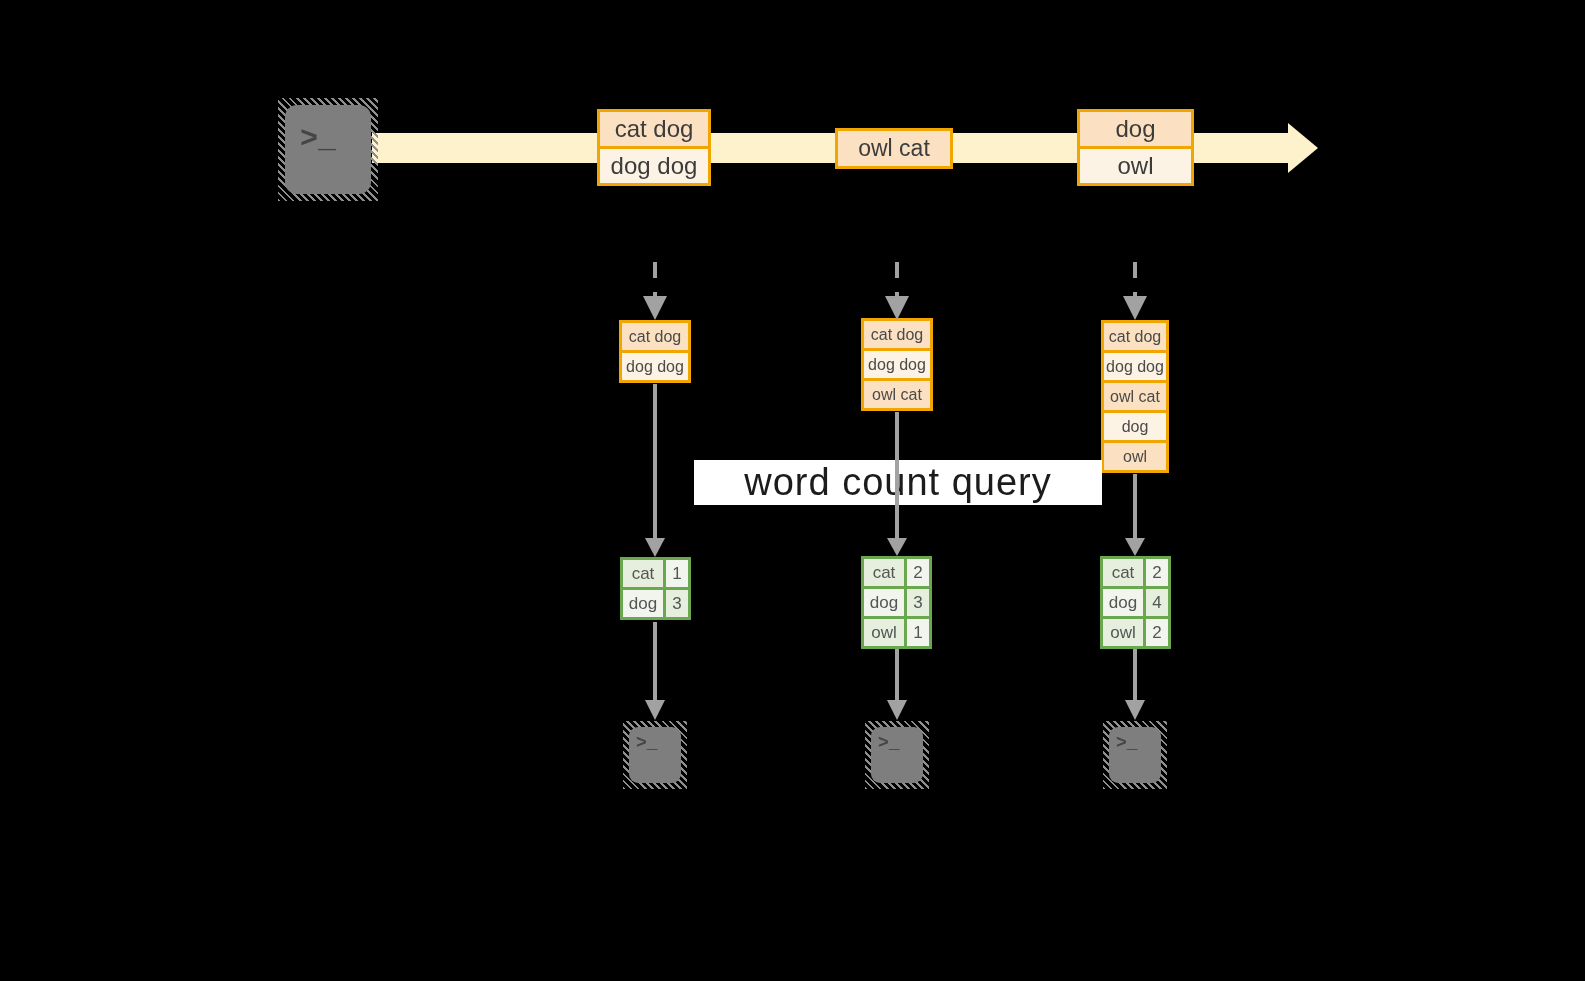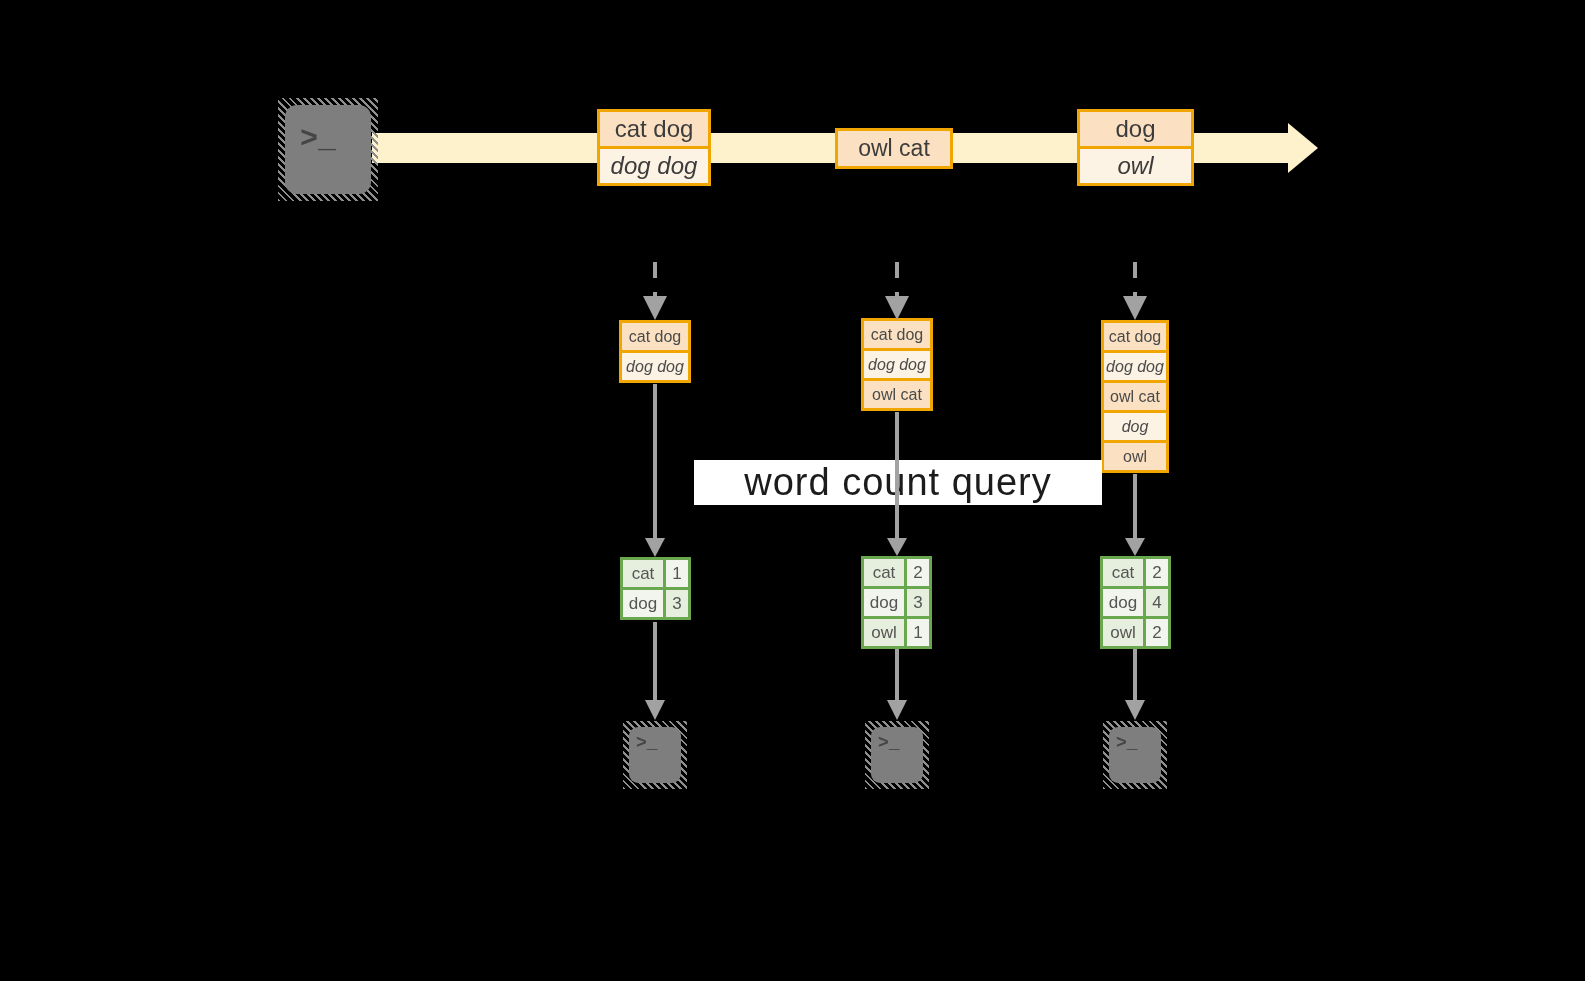--- a/index.html
+++ b/index.html
@@ -8,21 +8,21 @@
     font-family:"Liberation Sans",sans-serif;overflow:hidden;
   }
   
   .stream-shaft{position:absolute;left:372px;top:133px;width:918px;height:30px;background:var(--arrow);z-index:1;}
   .stream-head{position:absolute;left:1288px;top:123px;width:0;height:0;
     border-top:25px solid transparent;border-bottom:25px solid transparent;border-left:30px solid var(--arrow);z-index:1;}
   
   .amber-box{position:absolute;display:flex;flex-direction:column;gap:3px;padding:3px;background:var(--amber);z-index:3;box-sizing:border-box;}
   .amber-cell{display:flex;align-items:center;justify-content:center;color:#3c3c3c;}
   .amber-cell.peach{background:var(--peach);}
-  .amber-cell.cream{background:var(--cream);font-style:italic;}
+  .amber-cell.cream{background:var(--cream);}
   #flow-box-1{left:597px;top:109px;width:114px;}
   #flow-box-1 .amber-cell{height:34px;font-size:24px;}
   #flow-box-2{left:835px;top:128px;width:118px;}
   #flow-box-2 .amber-cell{height:35px;font-size:23px;}
   #flow-box-3{left:1077px;top:109px;width:117px;}
   #flow-box-3 .amber-cell{height:34px;font-size:24px;}
   #mini-stack-1{left:619px;top:320px;width:72px;}
   #mini-stack-2{left:861px;top:318px;width:72px;}
   #mini-stack-3{left:1101px;top:320px;width:68px;}
   .mini .amber-cell{height:27px;font-size:16px;color:#4a4a4a;}

